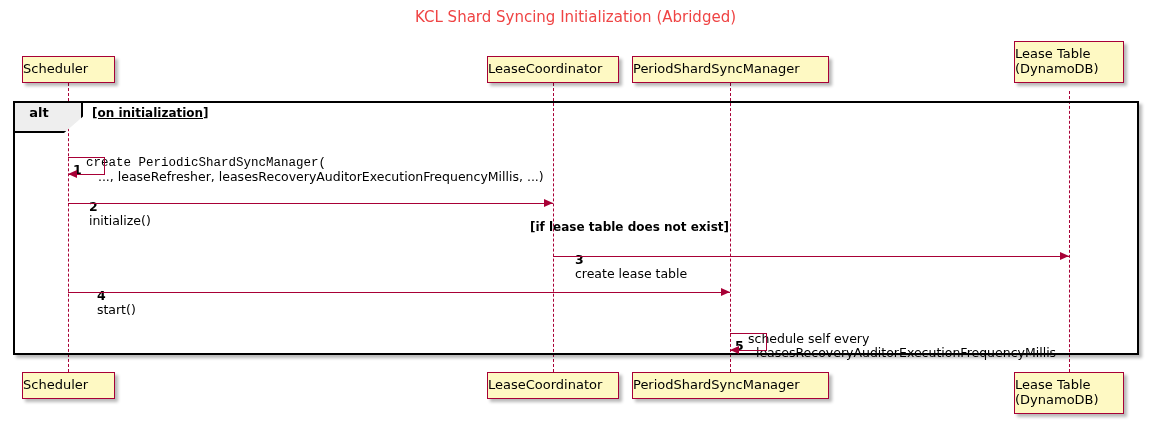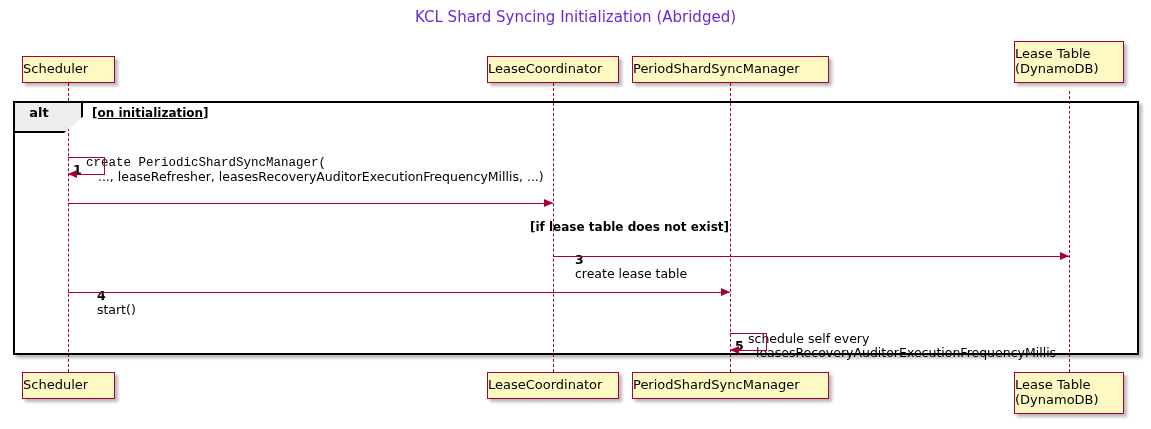--- a/index.html
+++ b/index.html
@@ -20,21 +20,21 @@
   }
 
   
   .diagram-title {
     position: absolute;
     left: 0;
     top: 8px;
     width: 1151px;
     text-align: center;
     font-size: 15px;
-    color: #6d28d9;
+    color: #ef4444;
     white-space: nowrap;
   }
 
   
   .participant {
     position: absolute;
     box-sizing: border-box;
     background: #fef9c3;
     border: 1.5px solid #A80036;
     box-shadow: 3px 3px 3px rgba(0,0,0,0.28);
@@ -166,20 +166,24 @@
   <div class="msg-label" style="left:73px; top:128px;">
     <div style="position:relative; white-space:pre;">
       <span class="msg-num" style="position:absolute; left:0px; top:7px;">1</span>
       <span style="position:absolute; left:13px; top:0px;font-family:Liberation Mono, monospace;">create PeriodicShardSyncManager(</span>
       <span style="position:absolute; left:13px; top:14px;">   ..., leaseRefresher, leasesRecoveryAuditorExecutionFrequencyMillis, ...)</span>
     </div>
   </div>
   <div class="self-call" style="left:68px; top:157px; width:37px; height:18px;"></div>
   <div class="arrow-head left" style="left:68px; top:170px;"></div>
 
+  <div class="msg-label" style="left:73px; top:186px;">
+    <span class="msg-num">2</span>
+    <span>initialize()</span>
+  </div>
   <div class="msg-line" style="left:68px; top:203px; width:485px;"></div>
   <div class="arrow-head right" style="left:544px; top:199px;"></div>
 
   <div class="fragment-guard" style="left:530px; top:220px;">[if lease table does not exist]</div>
 
   <div class="msg-label" style="left:559px; top:239px;">
     <span class="msg-num">3</span>
     <span>create lease table</span>
   </div>
   <div class="msg-line" style="left:553px; top:256px; width:516px;"></div>

